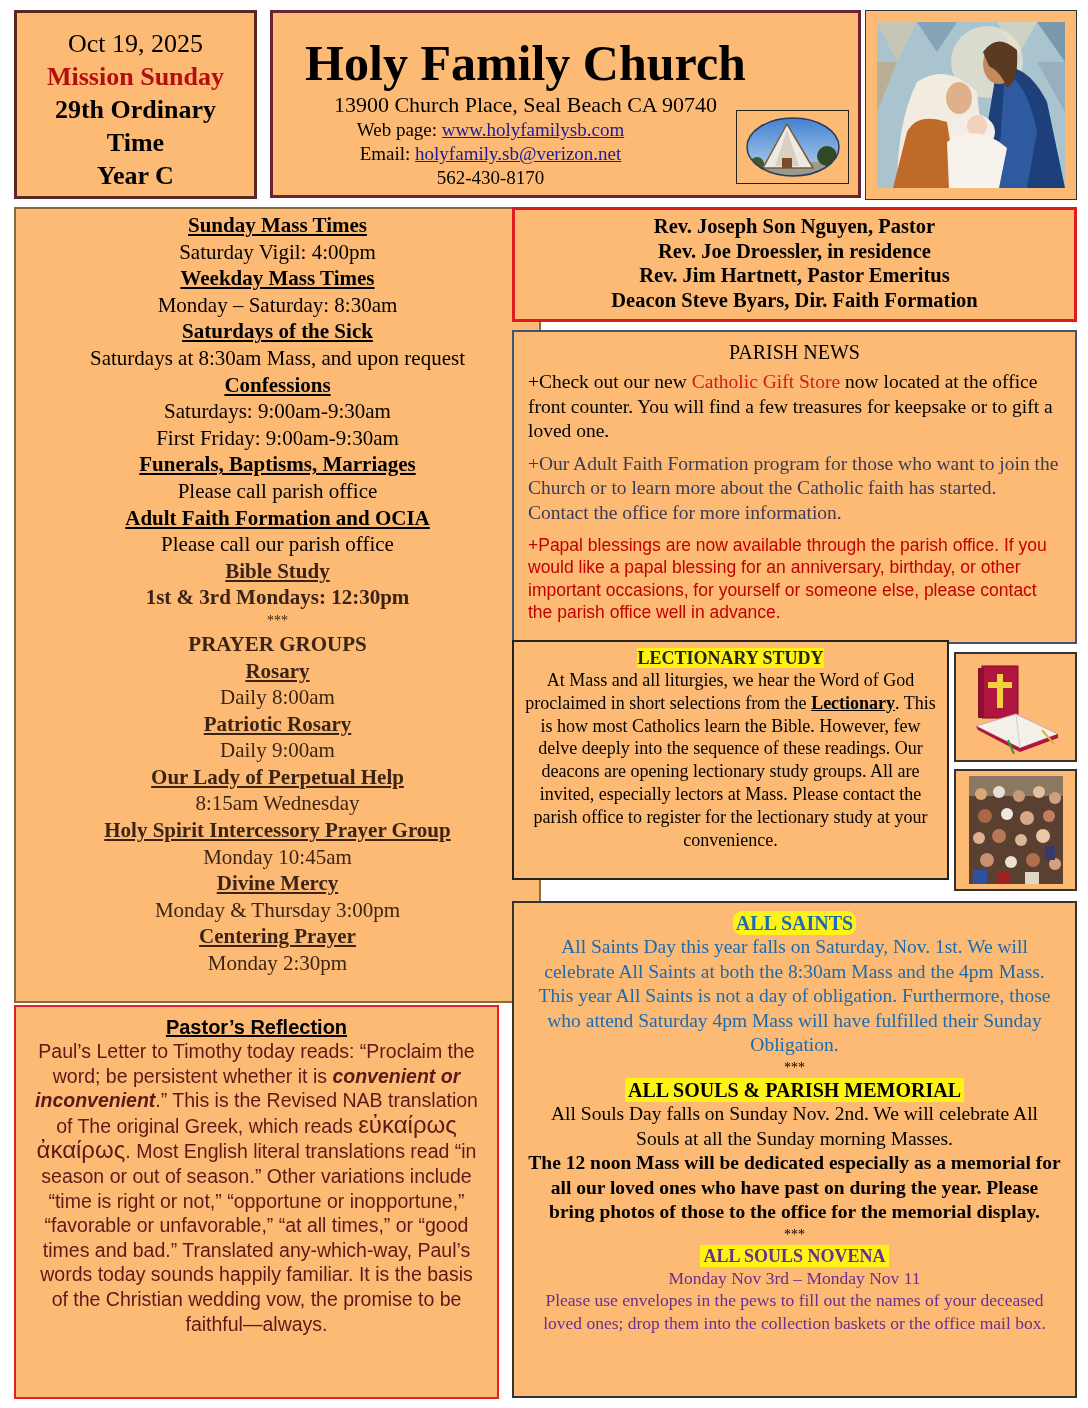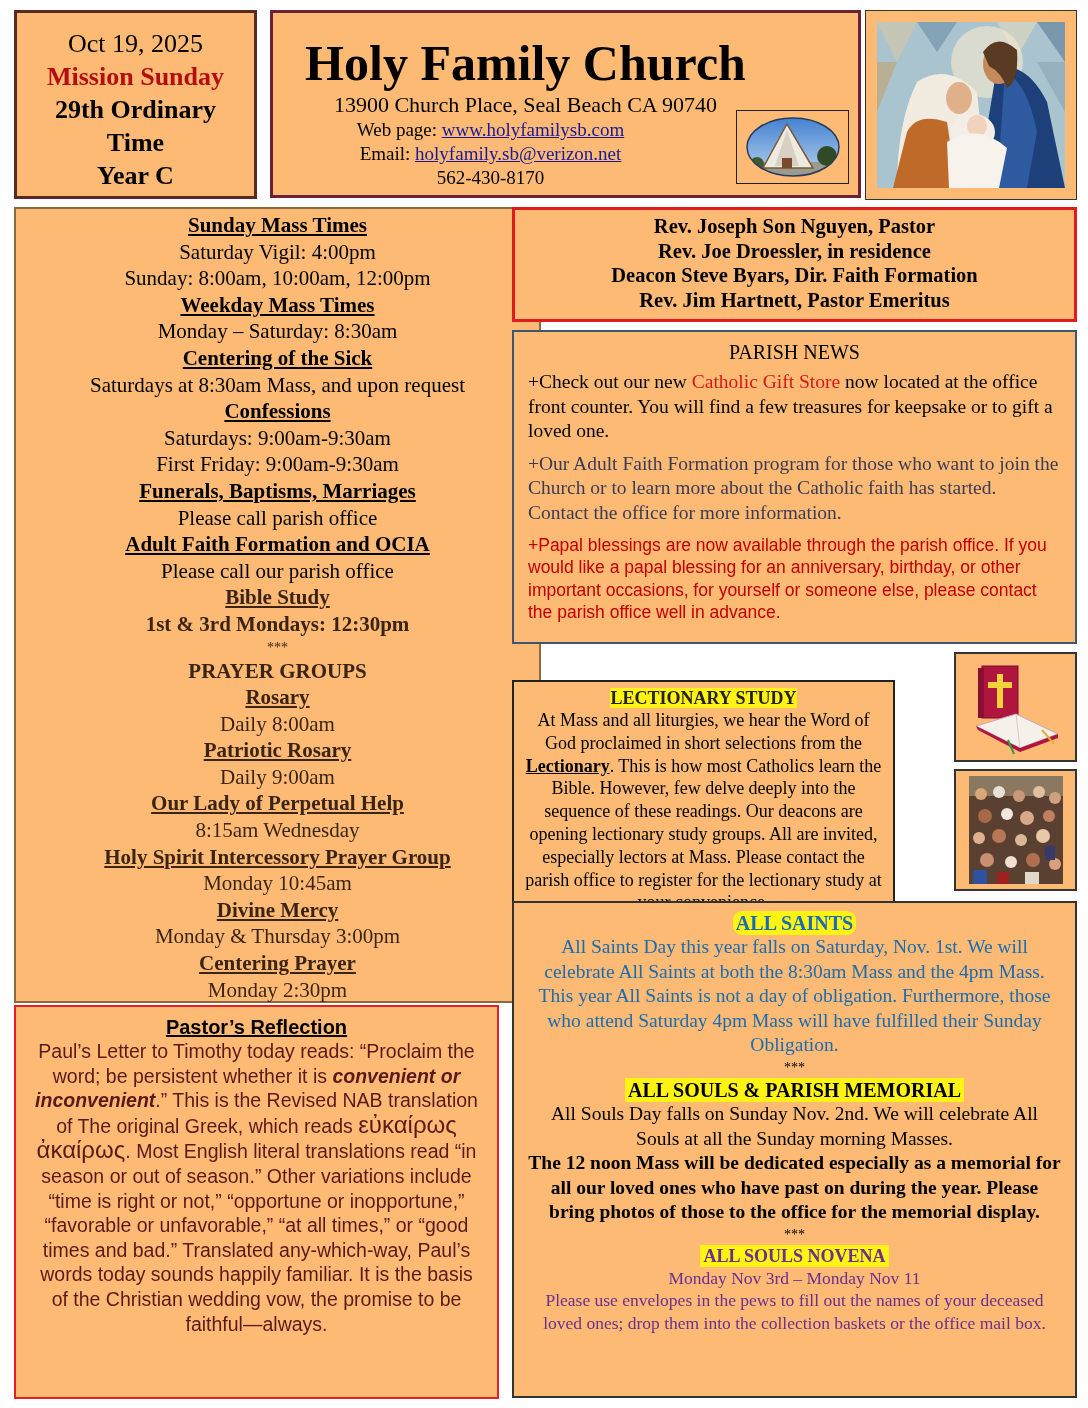--- a/index.html
+++ b/index.html
@@ -46,21 +46,21 @@
 
     
     #news-box { left: 512px; top: 330px; width: 565px; height: 314px; border: 2px solid #3e5673; padding: 6px 14px 0; }
     #news-title { text-align: center; font-weight: normal; font-size: 20px; line-height: 28px; margin-bottom: 4px; }
     .news-p { font-size: 19.5px; line-height: 24.6px; margin-bottom: 8px; }
     .news-p.n2 { color: #3b3b55; }
     .news-p.n3 { font-family: "Liberation Sans", sans-serif; font-size: 17.5px; line-height: 22.5px; color: #c00000; }
     .red { color: #d21a1a; }
 
     
-    #lect-box { left: 512px; top: 680px; width: 383px; height: 240px; border: 2px solid #222; text-align: center; padding: 5px 8px 0; }
+    #lect-box { left: 512px; top: 640px; width: 437px; height: 240px; border: 2px solid #222; text-align: center; padding: 5px 8px 0; }
     .hl { background: #fff314; }
     #lect-title { font-weight: bold; font-size: 18px; line-height: 22px; color: #222; }
     #lect-body { font-size: 18px; line-height: 22.8px; }
     #lect-body u { font-weight: bold; }
 
     #bible-img-box { left: 954px; top: 652px; width: 123px; height: 110px; border: 2px solid #333; display: flex; align-items: center; justify-content: center; }
     #saints-img-box { left: 954px; top: 769px; width: 123px; height: 122px; border: 2px solid #333; display: flex; align-items: center; justify-content: center; }
 
     
     #saints-box { left: 512px; top: 901px; width: 565px; height: 497px; border: 2px solid #333; text-align: center; padding-top: 8px; }
@@ -136,24 +136,23 @@
       <ellipse cx="96" cy="110" rx="22" ry="18" fill="#f4eee6"></ellipse>
       <ellipse cx="100" cy="104" rx="10" ry="11" fill="#f1d2bc"></ellipse>
       <path d="M70 120 Q100 100 130 126 L122 166 L72 166 Z" fill="#f7f3ec"></path>
     </svg>
   </div>
 </div>
 
 <div class="box" id="mass-box">
   <div class="mt-h">Sunday Mass Times</div>
   <div class="mt-t">Saturday Vigil: 4:00pm</div>
-  <div class="mt-t">Sunday: 8:00am, 10:00am, 12:00pm</div>
   <div class="mt-h">Weekday Mass Times</div>
   <div class="mt-t">Monday – Saturday: 8:30am</div>
-  <div class="mt-h">Centering of the Sick</div>
+  <div class="mt-h">Saturdays of the Sick</div>
   <div class="mt-t">Saturdays at 8:30am Mass, and upon request</div>
   <div class="mt-h">Confessions</div>
   <div class="mt-t">Saturdays: 9:00am-9:30am</div>
   <div class="mt-t">First Friday: 9:00am-9:30am</div>
   <div class="mt-h">Funerals, Baptisms, Marriages</div>
   <div class="mt-t">Please call parish office</div>
   <div class="mt-h">Adult Faith Formation and OCIA</div>
   <div class="mt-t">Please call our parish office</div>
   <div class="mt-h brown">Bible Study</div>
   <div class="mt-bold brown">1st &amp; 3rd Mondays: 12:30pm</div>
@@ -174,22 +173,22 @@
 </div>
 
 <div class="box" id="reflection-box">
   <div id="reflection-title">Pastor’s Reflection</div>
   <div id="reflection-body"><span>Paul’s Letter to Timothy today reads: “Proclaim the word; be persistent whether it is </span><em>convenient or inconvenient</em><span>.” This is the Revised NAB translation of The original Greek, which reads </span><span class="greek">εὐκαίρως ἀκαίρως</span><span>. Most English literal translations read “in season or out of season.”  Other variations include “time is right or not,” “opportune or inopportune,” “favorable or unfavorable,” “at all times,” or “good times and bad.” Translated any-which-way, Paul’s words today sounds happily familiar. It is the basis of the Christian wedding vow, the promise to be faithful—always.</span></div>
 </div>
 
 <div class="box" id="clergy-box">
   <div class="clergy-line">Rev. Joseph Son Nguyen, Pastor</div>
   <div class="clergy-line">Rev. Joe Droessler, in residence</div>
+  <div class="clergy-line">Rev. Jim Hartnett, Pastor Emeritus</div>
   <div class="clergy-line">Deacon Steve Byars, Dir. Faith Formation</div>
-  <div class="clergy-line">Rev. Jim Hartnett, Pastor Emeritus</div>
 </div>
 
 <div class="box" id="news-box">
   <div id="news-title">PARISH NEWS</div>
   <div class="news-p"><span>+Check out our new </span><span class="red">Catholic Gift Store</span><span> now located at the office front counter. You will find a few treasures for keepsake or to gift a loved one.</span></div>
   <div class="news-p n2">+Our Adult Faith Formation program for those who want to join the Church or to learn more about the Catholic faith has started. Contact the office for more information.</div>
   <div class="news-p n3">+Papal blessings are now available through the parish office. If you would like a papal blessing for an anniversary, birthday, or other important occasions, for yourself or someone else, please contact the parish office well in advance.</div>
 </div>
 
 <div class="box" id="lect-box">

